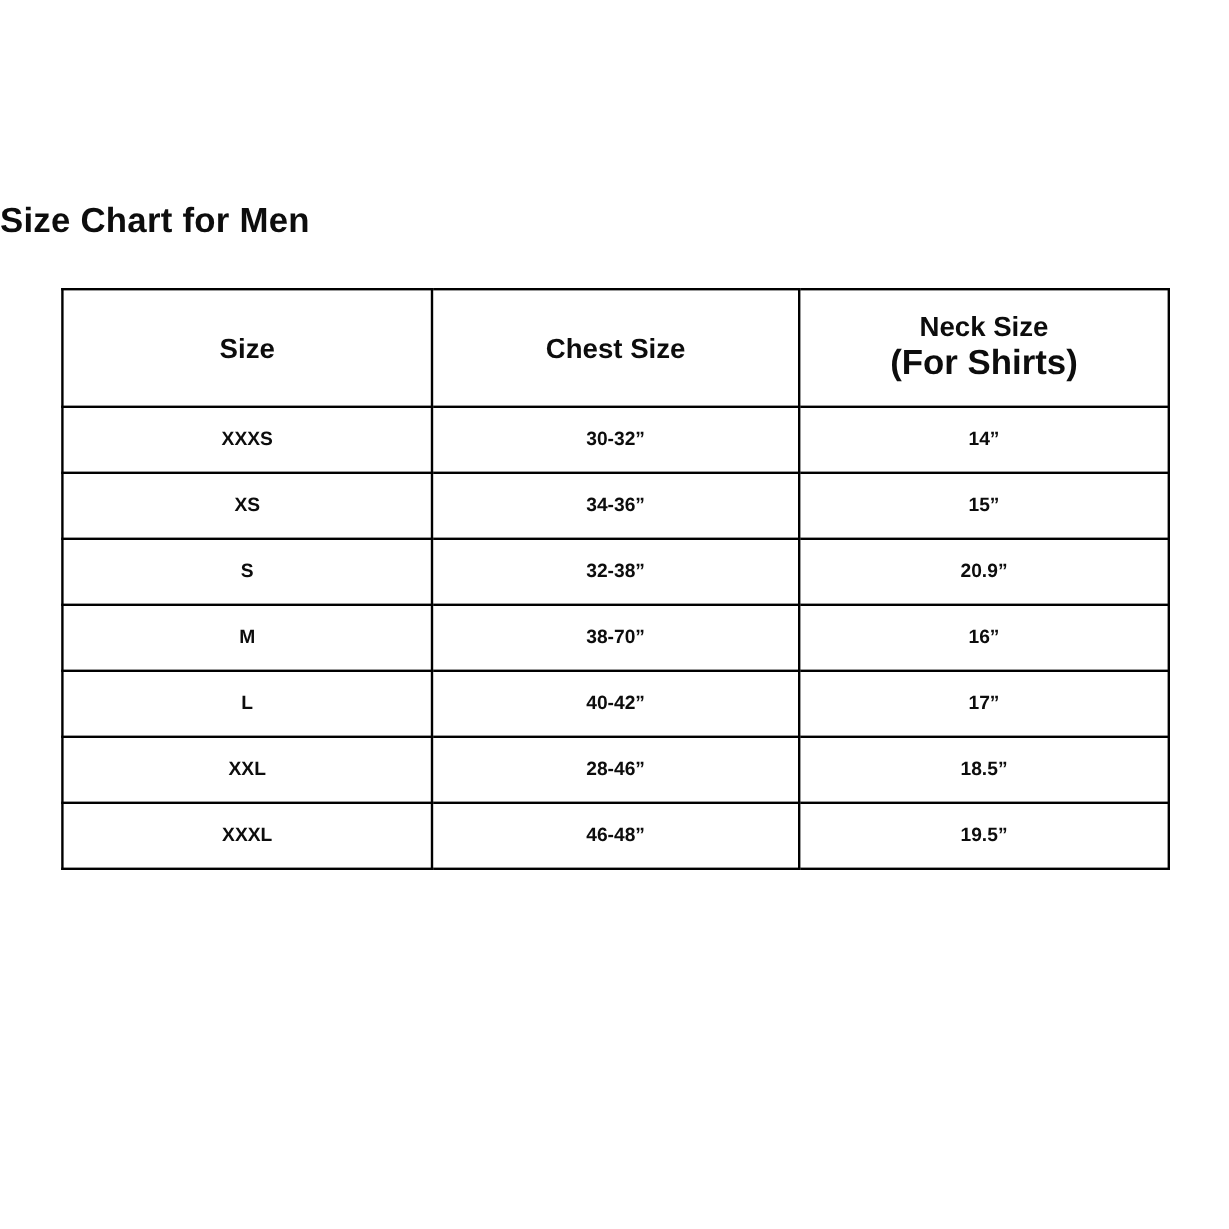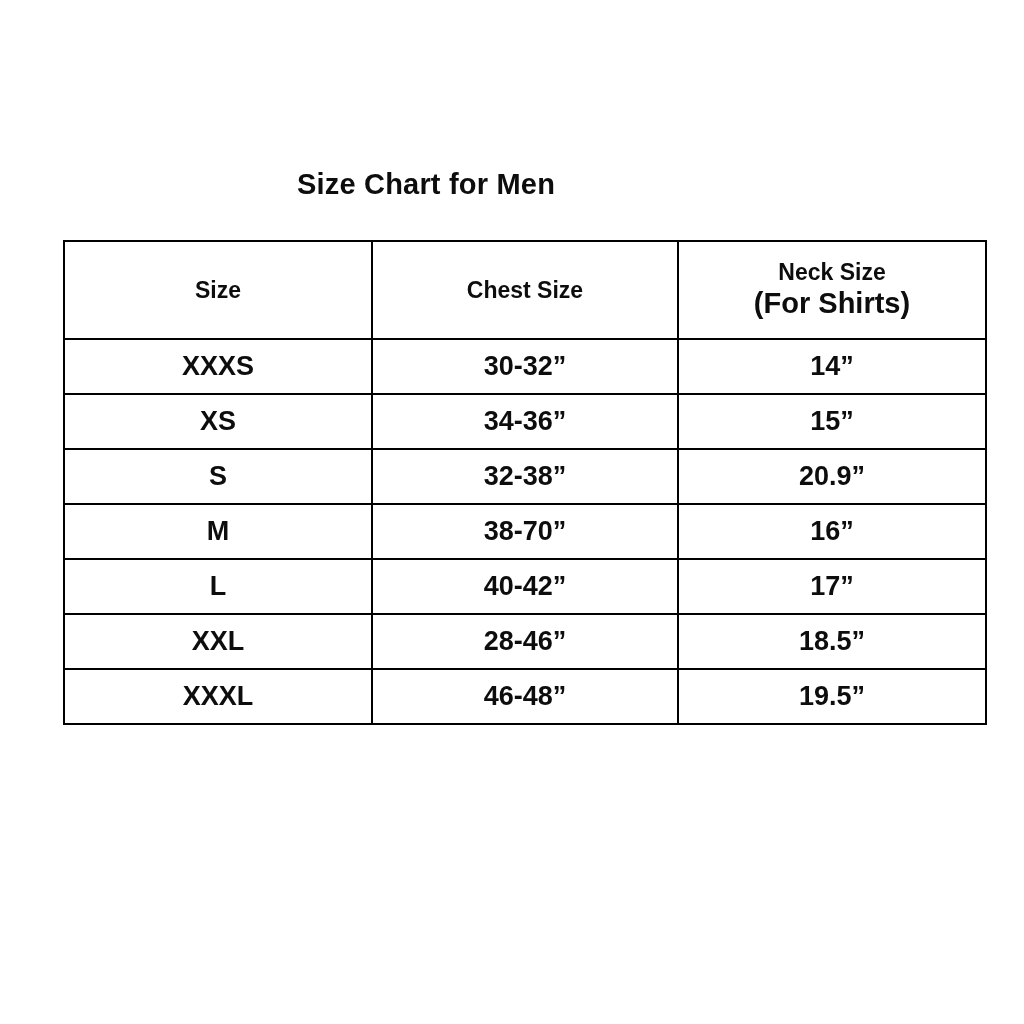--- a/index.html
+++ b/index.html
@@ -21,55 +21,53 @@
     top: 0;
     width: 1024px;
     height: 1024px;
     background: #ffffff;
   }
   .chart-title {
     position: absolute;
     left: 0;
     top: 168px;
     width: 852px;
-    text-align: center;
     font-size: 29px;
     font-weight: bold;
     letter-spacing: 0.2px;
     color: #0d0d0d;
   }
   .table-wrap {
     position: absolute;
     left: 51px;
     top: 240px;
     width: 922px;
   }
   table.size-table {
     border-collapse: collapse;
     width: 922px;
     table-layout: fixed;
-    margin-left: 12px;
   }
   table.size-table td,
   table.size-table th {
     border: 2px solid #000000;
     text-align: center;
     vertical-align: middle;
     font-weight: bold;
     color: #0d0d0d;
   }
   table.size-table thead th {
     height: 96px;
     font-size: 23px;
     line-height: 1.22;
     padding: 0 4px;
   }
   table.size-table tbody td {
     height: 53px;
-    font-size: 27px;
+    font-size: 16px;
     padding: 0 0;
   }
   col.c-size { width: 308px; }
   col.c-chest { width: 306px; }
   col.c-neck { width: 308px; }
   .hdr-sub {
     display: block;
     font-size: 29px;
     font-weight: bold;
   }

